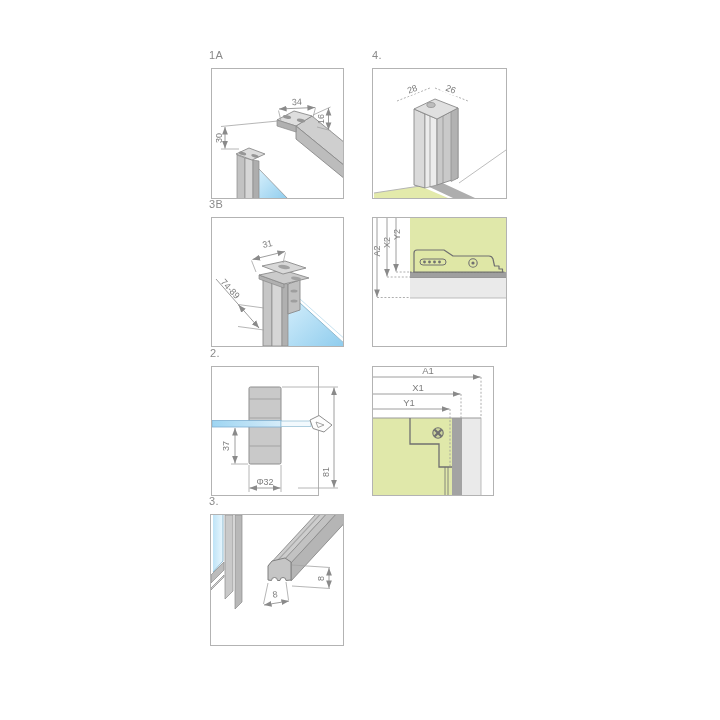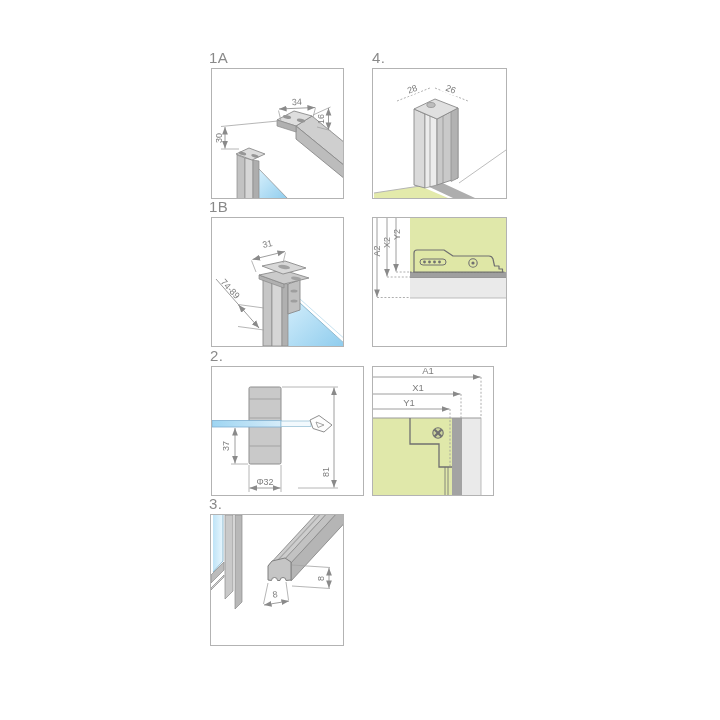--- a/index.html
+++ b/index.html
@@ -1,20 +1,20 @@
 <!DOCTYPE html>
 <html><head>
 <meta charset="utf-8">
 <style>
   html,body{margin:0;padding:0;background:#fff;}
   #canvas{position:relative;width:720px;height:720px;background:#ffffff;overflow:hidden;
           font-family:"Liberation Sans",sans-serif;}
   .panel{position:absolute;border:1px solid #b3b3b3;background:#fff;box-sizing:border-box;}
   .panel svg{display:block;}
-  .plabel{position:absolute;font-size:15px;color:#8a8a8a;letter-spacing:.3px;}
+  .plabel{position:absolute;font-size:11px;color:#8a8a8a;letter-spacing:.3px;}
   
   .ol{stroke:#8a8a8a;stroke-width:.9;}
   .ol2{stroke:#8a8a8a;stroke-width:.7;}
   .dim{stroke:#939393;stroke-width:.9;fill:none;}
   .ext{stroke:#a3a3a3;stroke-width:.8;fill:none;}
   .dsh{stroke:#9a9a9a;stroke-width:.8;fill:none;stroke-dasharray:2 1.7;}
   .dt{font-family:"Liberation Sans",sans-serif;font-size:9px;fill:#7d7d7d;}
   .dt2{font-family:"Liberation Sans",sans-serif;font-size:9.5px;fill:#7d7d7d;}
 </style>
 </head>
@@ -37,21 +37,21 @@
       </linearGradient>
       <linearGradient id="barGrad" x1="0" y1="0" x2="1" y2="0">
         <stop offset="0" stop-color="#9ed5f2"></stop>
           <stop offset="1" stop-color="#d5ecf9"></stop>
       </linearGradient>
     </defs>
   </svg>
 
   <span class="plabel" style="left:209px;top:49px">1A</span>
   <span class="plabel" style="left:372px;top:49px">4.</span>
-  <span class="plabel" style="left:209px;top:198px">1B</span>
+  <span class="plabel" style="left:209px;top:198px">3B</span>
   <span class="plabel" style="left:210px;top:347px">2.</span>
   <span class="plabel" style="left:209px;top:495px">3.</span>
 
   <div class="panel" style="left:211px;top:68px;width:133px;height:131px">
     <svg width="131" height="129" viewBox="0 0 131 129">
 
       <g>
         <polygon points="47,100 77,131 47,131" fill="url(#glassGrad)"></polygon>
         <line x1="47" y1="100" x2="77" y2="131" class="ol2" stroke="#8fb9cf"></line>
         <polygon points="25,86 25,131 33,131 33,89" fill="#c2c2c2" class="ol2"></polygon>
@@ -194,21 +194,21 @@
         <text class="dt" text-anchor="middle" transform="translate(17,24.5) rotate(-90)">X2</text>
       </g>
       <g>
         <line x1="23" y1="0" x2="23" y2="53.5" class="dim" marker-end="url(#ah)"></line>
         <line x1="23" y1="54" x2="37" y2="54" class="dsh"></line>
         <text class="dt" text-anchor="middle" transform="translate(26.5,16.5) rotate(-90)">Y2</text>
       </g>
     </svg>
   </div>
 
-  <div class="panel" style="left:211px;top:366px;width:153px;height:130px">
+  <div class="panel" style="left:211px;top:366px;width:108px;height:130px">
     <svg width="131" height="128" viewBox="0 0 131 128">
       <g>
         <rect x="37" y="20" width="32" height="77" rx="1.5" fill="#c9c9c9" stroke="#8f8f8f" stroke-width="1"></rect>
         <line x1="37" y1="32" x2="69" y2="32" stroke="#a3a3a3" stroke-width="1"></line>
         <line x1="37" y1="51" x2="69" y2="51" stroke="#a3a3a3" stroke-width="1"></line>
         <line x1="37" y1="79" x2="69" y2="79" stroke="#a3a3a3" stroke-width="1"></line>
       </g>
       <g>
         <rect x="0" y="53.5" width="69" height="6.5" fill="url(#barGrad)" stroke="#7fb0d2" stroke-width=".8"></rect>
         <rect x="69" y="54" width="30" height="5.5" fill="#f2f9fd" stroke="#9cc3d8" stroke-width=".8"></rect>

